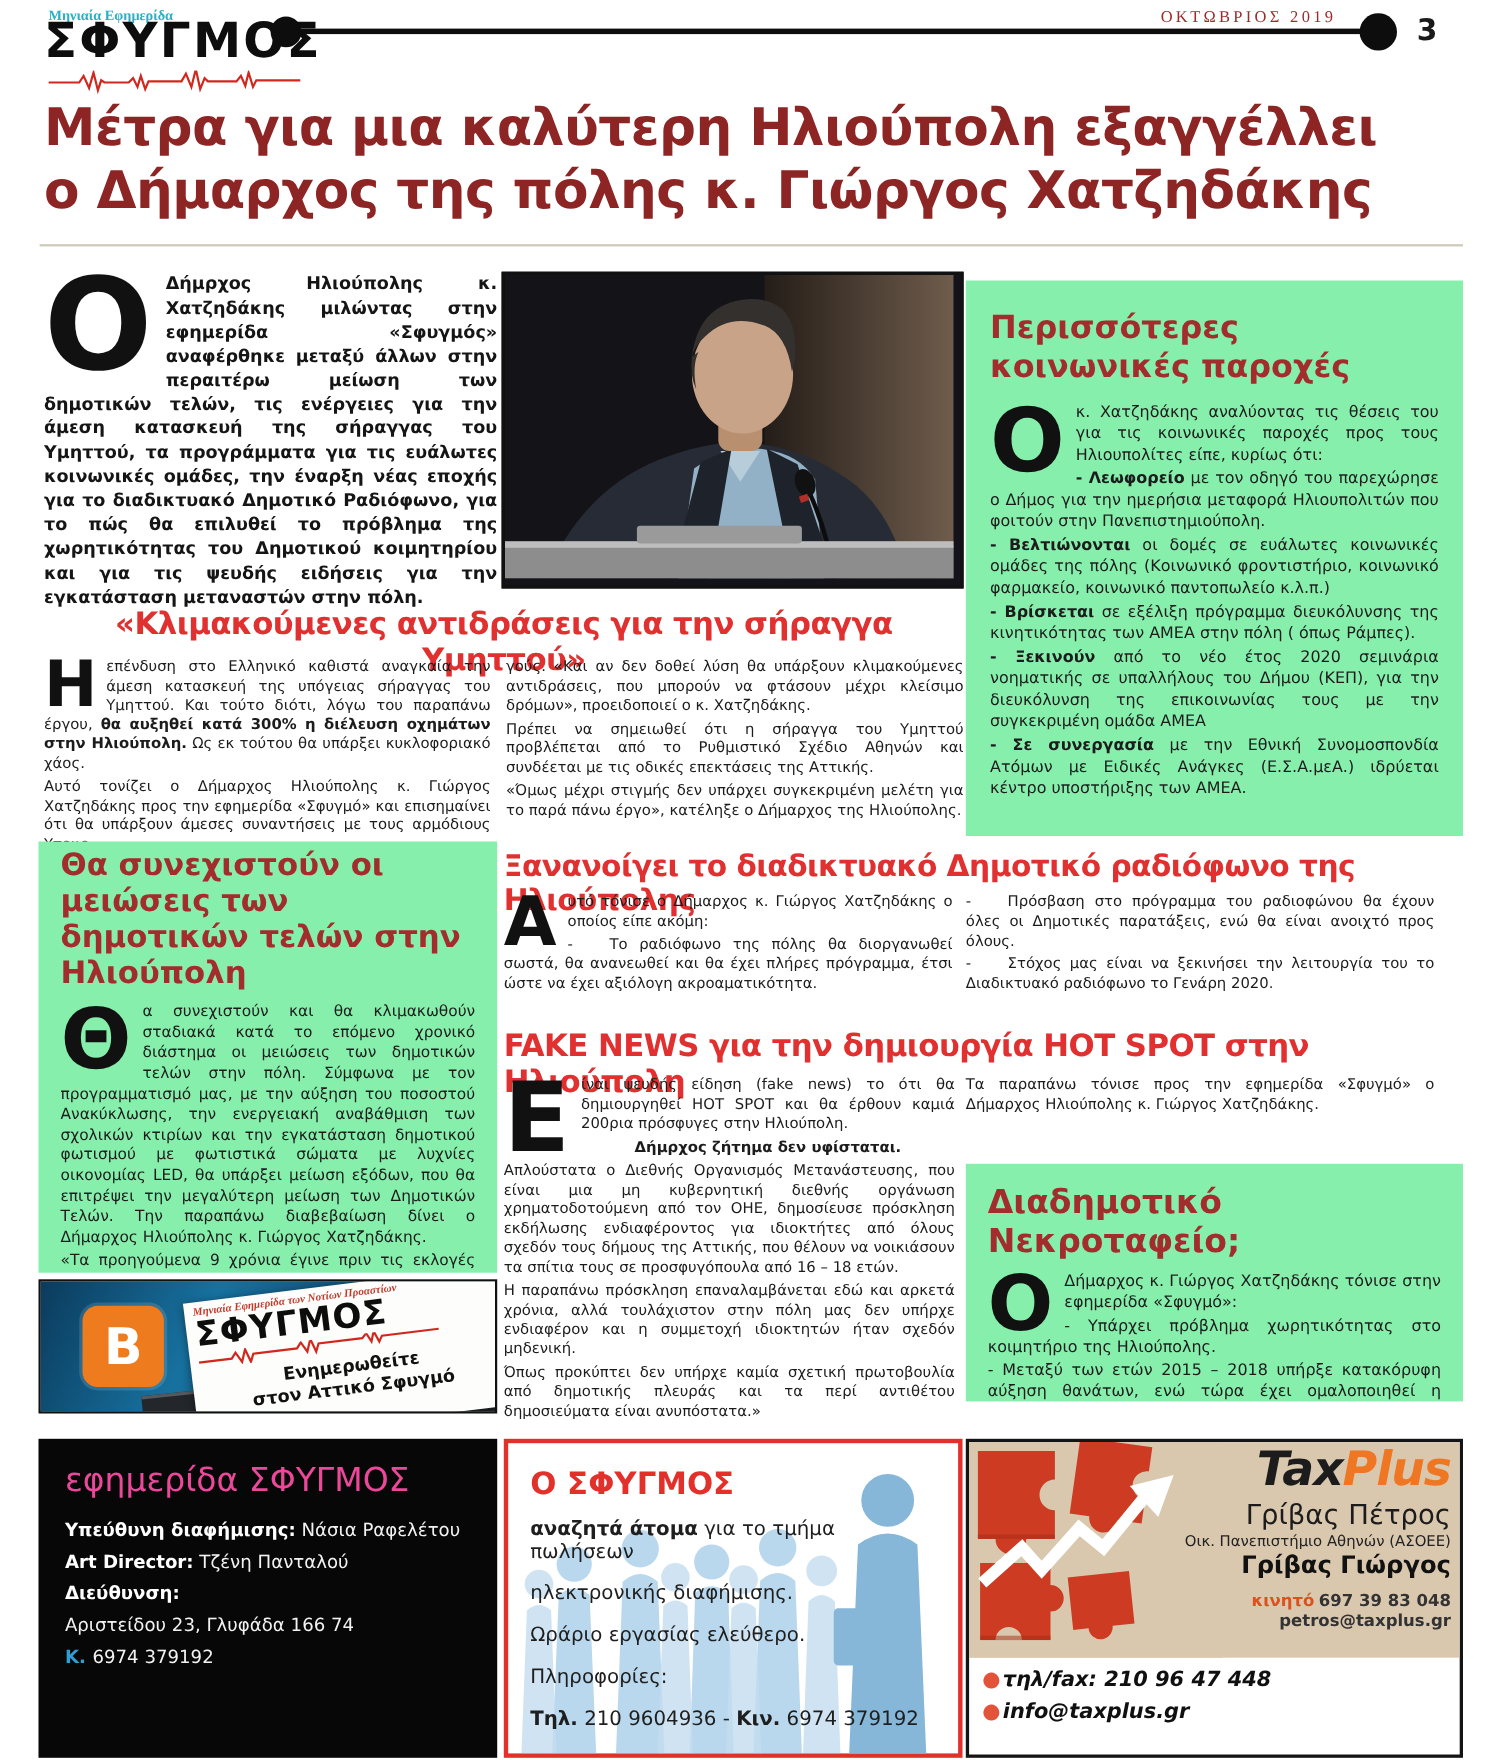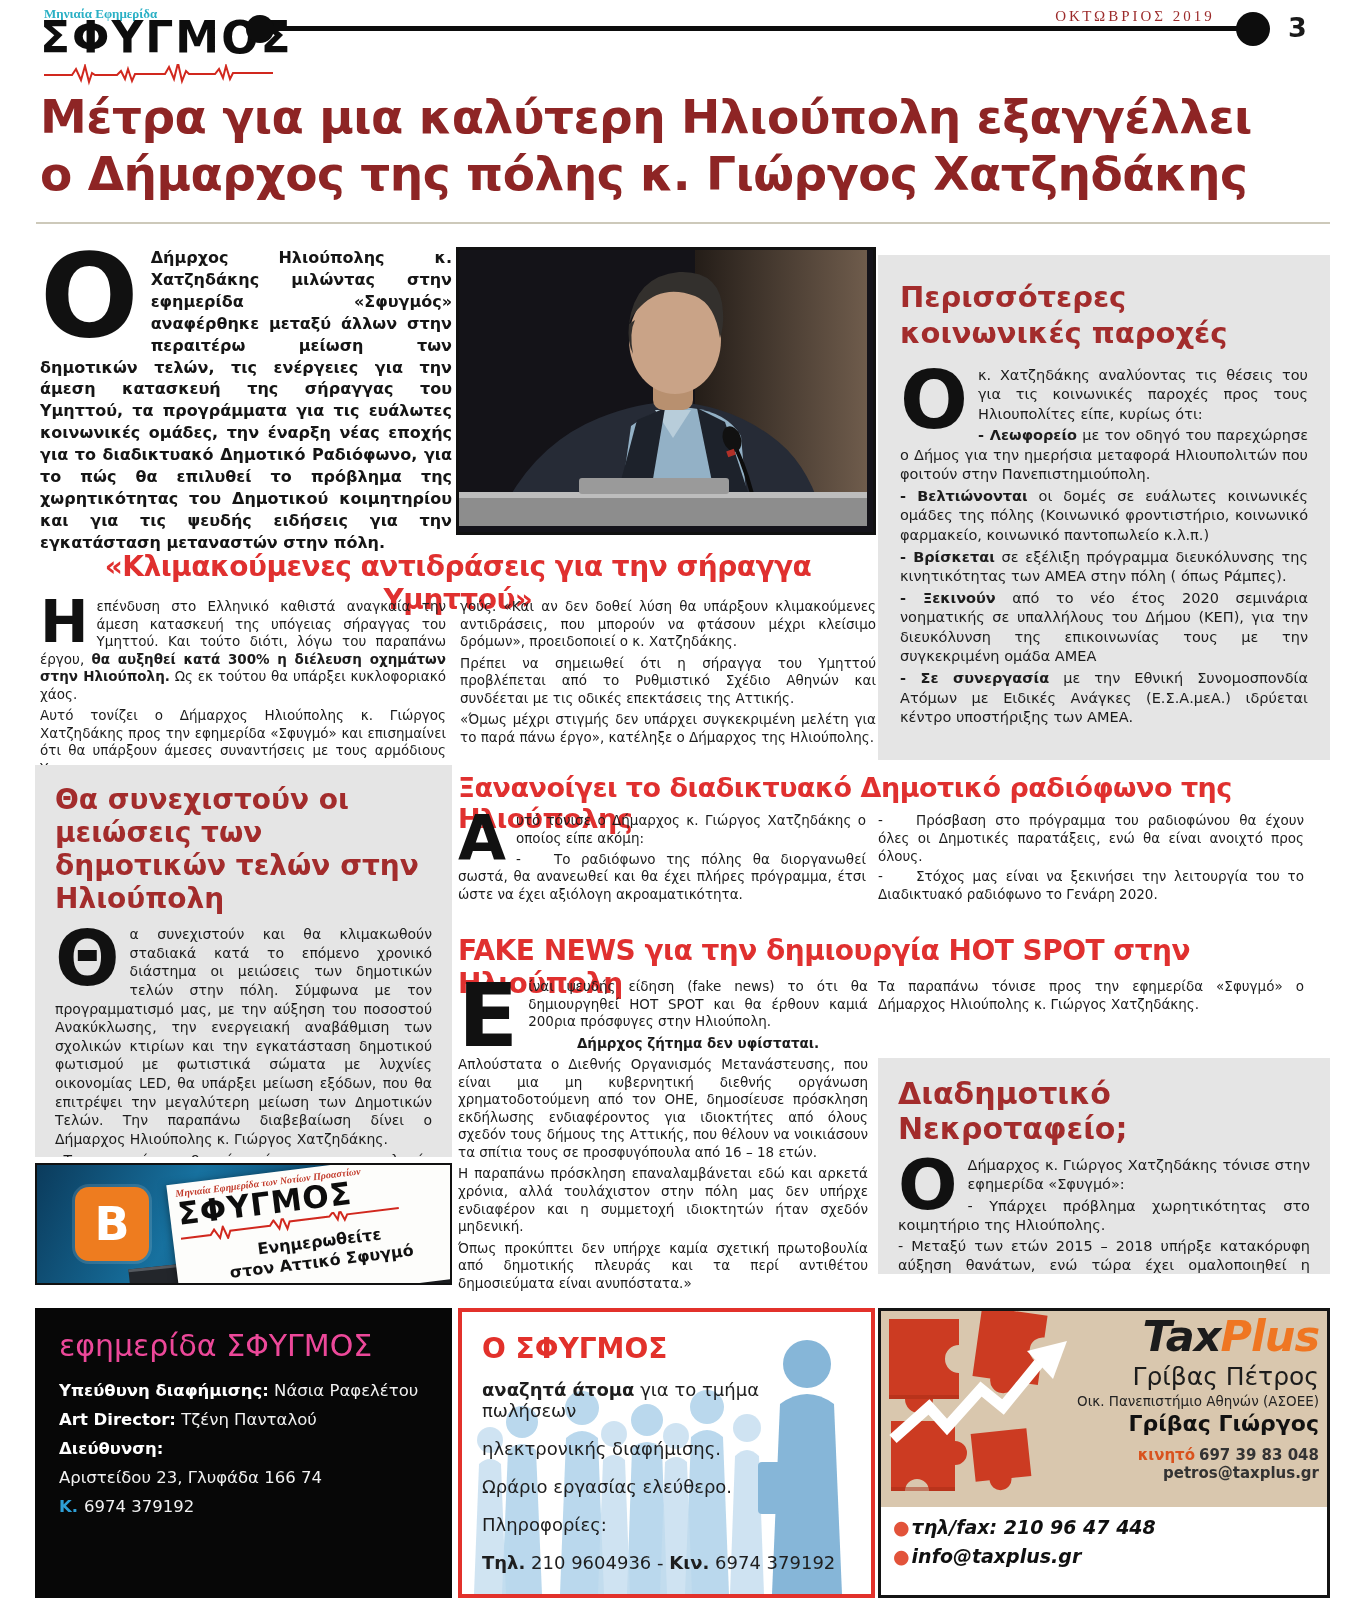--- a/index.html
+++ b/index.html
@@ -22,21 +22,21 @@
   
   .headline{left:40px;top:88px;width:1250px;font-size:47px;font-weight:800;color:#8e2525;
             line-height:1.22;letter-spacing:-0.5px;}
   .head-rule{left:36px;top:222px;width:1294px;height:2px;background:#cdc9ba;}
 
   
   .just{text-align:justify;}
   .dc{float:left;font-weight:900;color:#111;line-height:.78;}
   .redhead-bright{color:#e0302f;font-weight:800;}
   .redhead-dark{color:#a32c2c;font-weight:800;}
-  .beige{background:#e5e5e5;}
+  .beige{background:#86efac;}
 
   
   .lead{left:40px;top:247px;width:412px;font-size:16px;font-weight:700;line-height:1.37;color:#151515;}
   .lead .dc{font-size:116px;padding-right:12px;padding-top:4px;}
 
   
   .photo{left:456px;top:247px;width:414px;height:282px;border:3px solid #111;background:#14131a;}
 
   
   .panel-social{left:878px;top:255px;width:452px;height:505px;box-sizing:border-box;
@@ -50,21 +50,21 @@
   
   .tunnel-head{left:40px;top:550px;width:836px;text-align:center;font-size:28px;letter-spacing:-0.5px;}
   .tunnel-col{top:598px;font-size:13.5px;line-height:1.3;}
   .tunnel-col1{left:40px;width:406px;}
   .tunnel-col2{left:460px;width:416px;}
   .tunnel-col .dc{font-size:58px;padding-right:8px;padding-top:2px;}
   .tunnel-col p{margin:0 0 4px 0;}
 
   
   .panel-fees{left:35px;top:765px;width:417px;height:392px;box-sizing:border-box;
-              padding:18px 20px;overflow:hidden;}
+              padding:4px 20px;overflow:hidden;}
   .panel-fees h2{margin:0 0 10px 0;font-size:28px;line-height:1.18;}
   .panel-fees .body{font-size:14px;line-height:1.33;}
   .panel-fees .dc{font-size:76px;padding-right:10px;padding-top:4px;}
   .panel-fees p{margin:0 0 3px 0;}
 
   
   .radio-head{left:458px;top:772px;width:848px;font-size:27px;letter-spacing:-0.5px;}
   .radio-col{top:812px;font-size:13.5px;line-height:1.32;}
   .radio-col1{left:458px;width:408px;}
   .radio-col2{left:878px;width:426px;}

